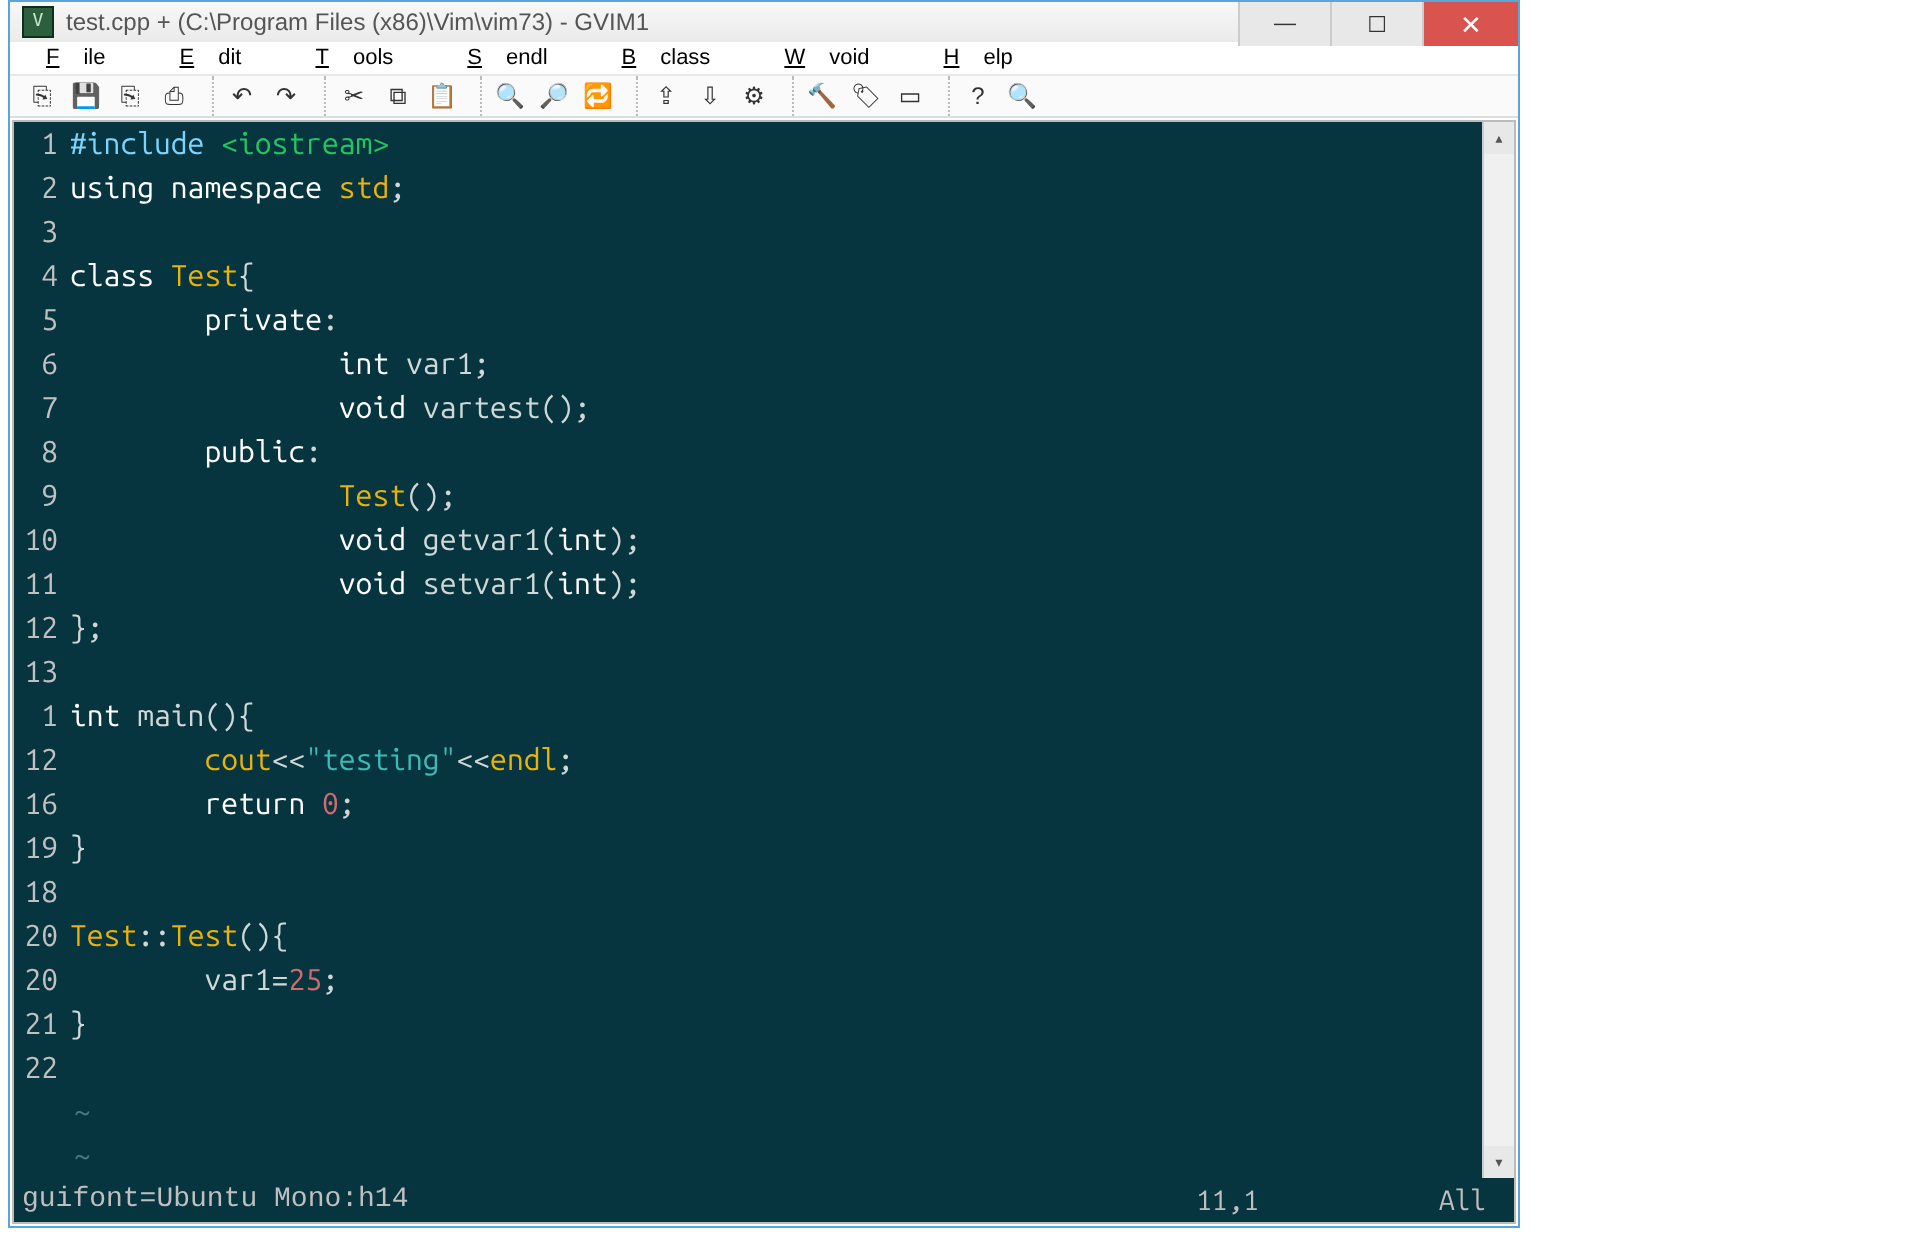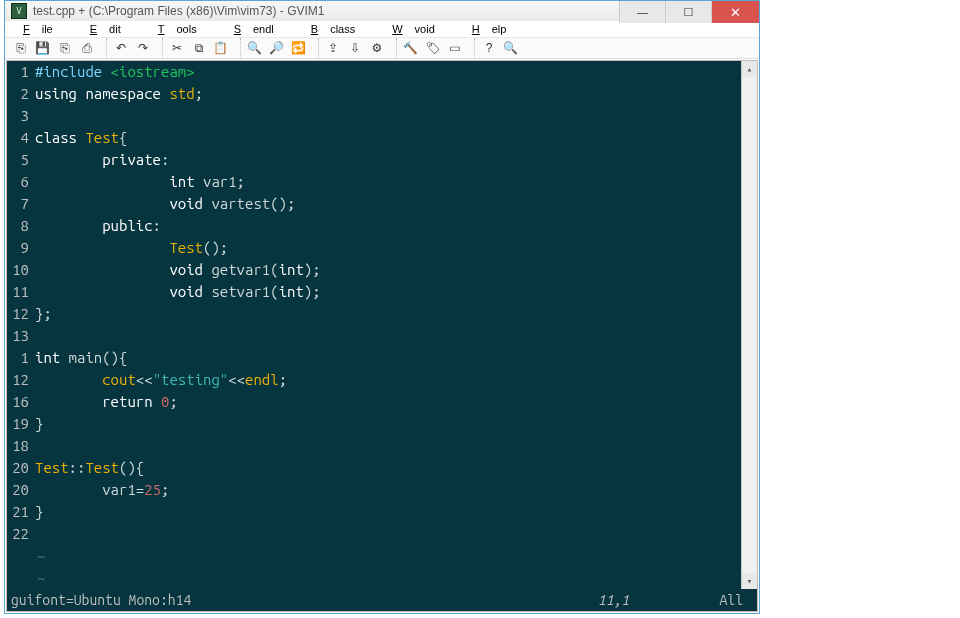--- a/index.html
+++ b/index.html
@@ -137,23 +137,23 @@
   .statusbar {
     height: 22px;
     background: #063540;
     color: #bfbfbf;
     font-family: "Ubuntu Mono","Courier New",monospace;
     font-size: 14px;
     display: flex;
     align-items: center;
     padding: 0 4px;
   }
-  .statusbar .sl-left { flex:0 0 auto; }
+  .statusbar .sl-left { flex:0 0 auto;font-family:Liberation Mono, monospace; }
   .statusbar .sl-spacer { flex:1; }
-  .statusbar .sl-pos { flex:0 0 auto; padding-right: 90px; font-style: italic;}
+  .statusbar .sl-pos { flex:0 0 auto; padding-right: 90px;}
   .statusbar .sl-pct { flex:0 0 auto; padding-right: 10px;}
 </style>
 </head>
 <body>
 
 <div class="window">
 
   <div class="titlebar">
     <span class="app-icon">V</span>
     <span class="title">test.cpp + (C:\Program Files (x86)\Vim\vim73) - GVIM1</span>

